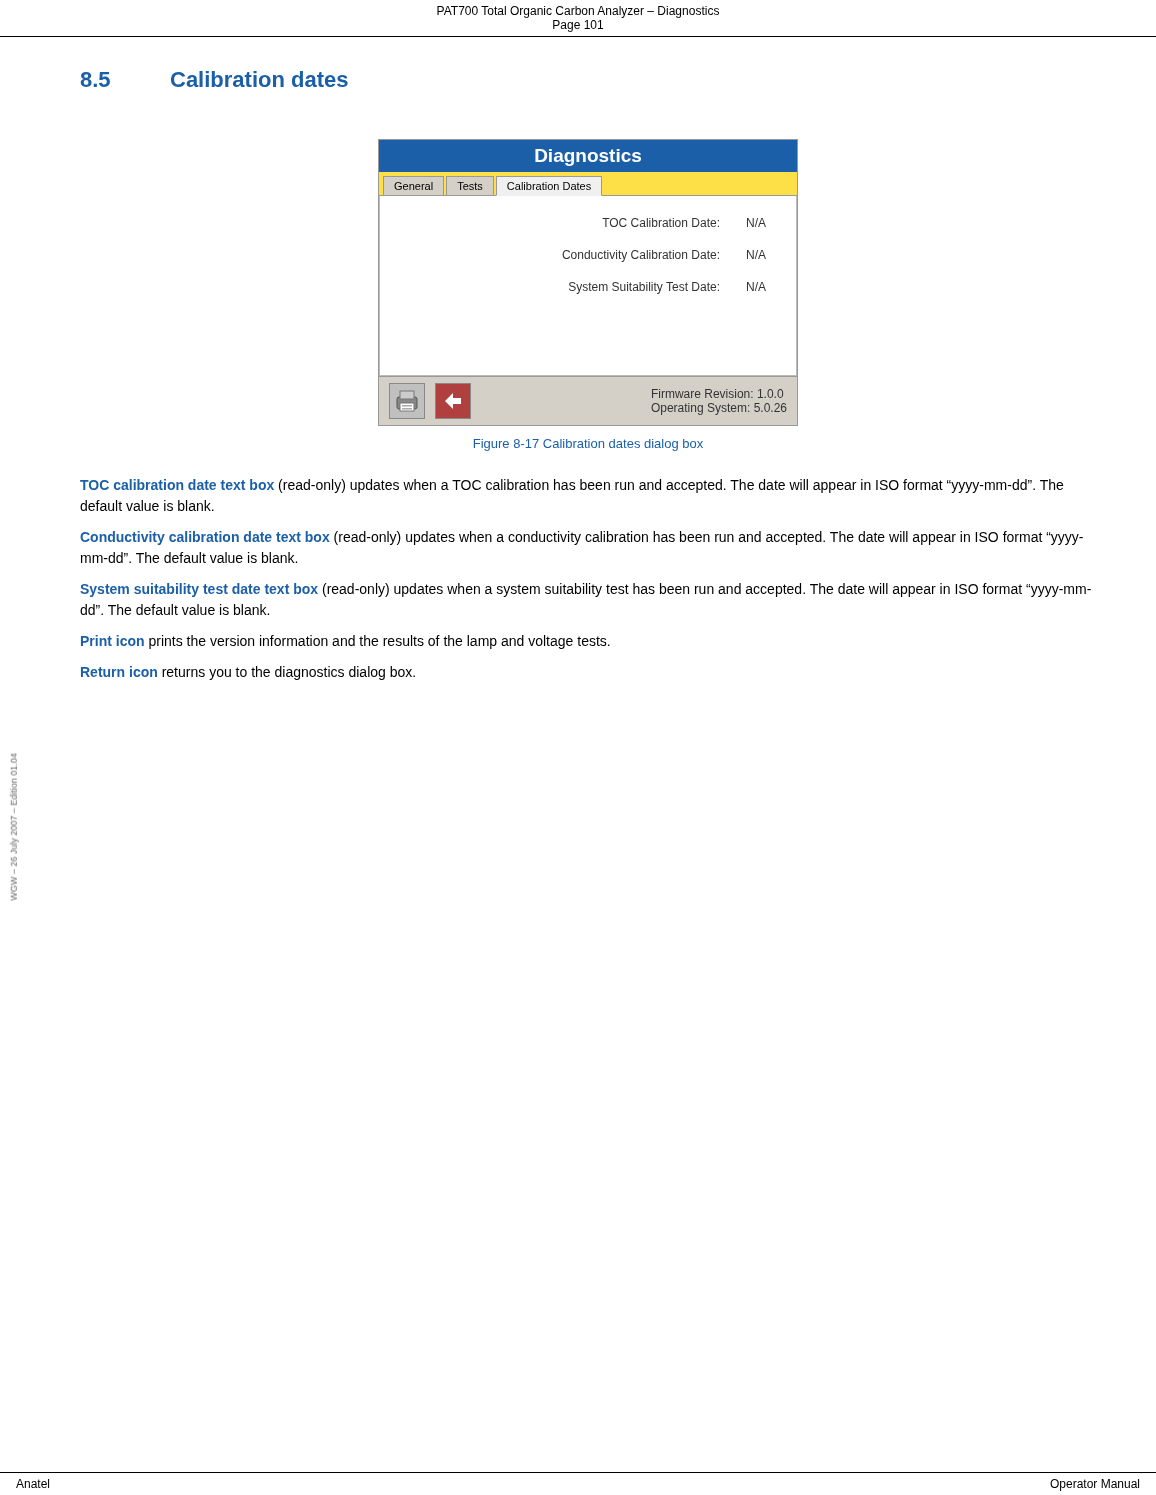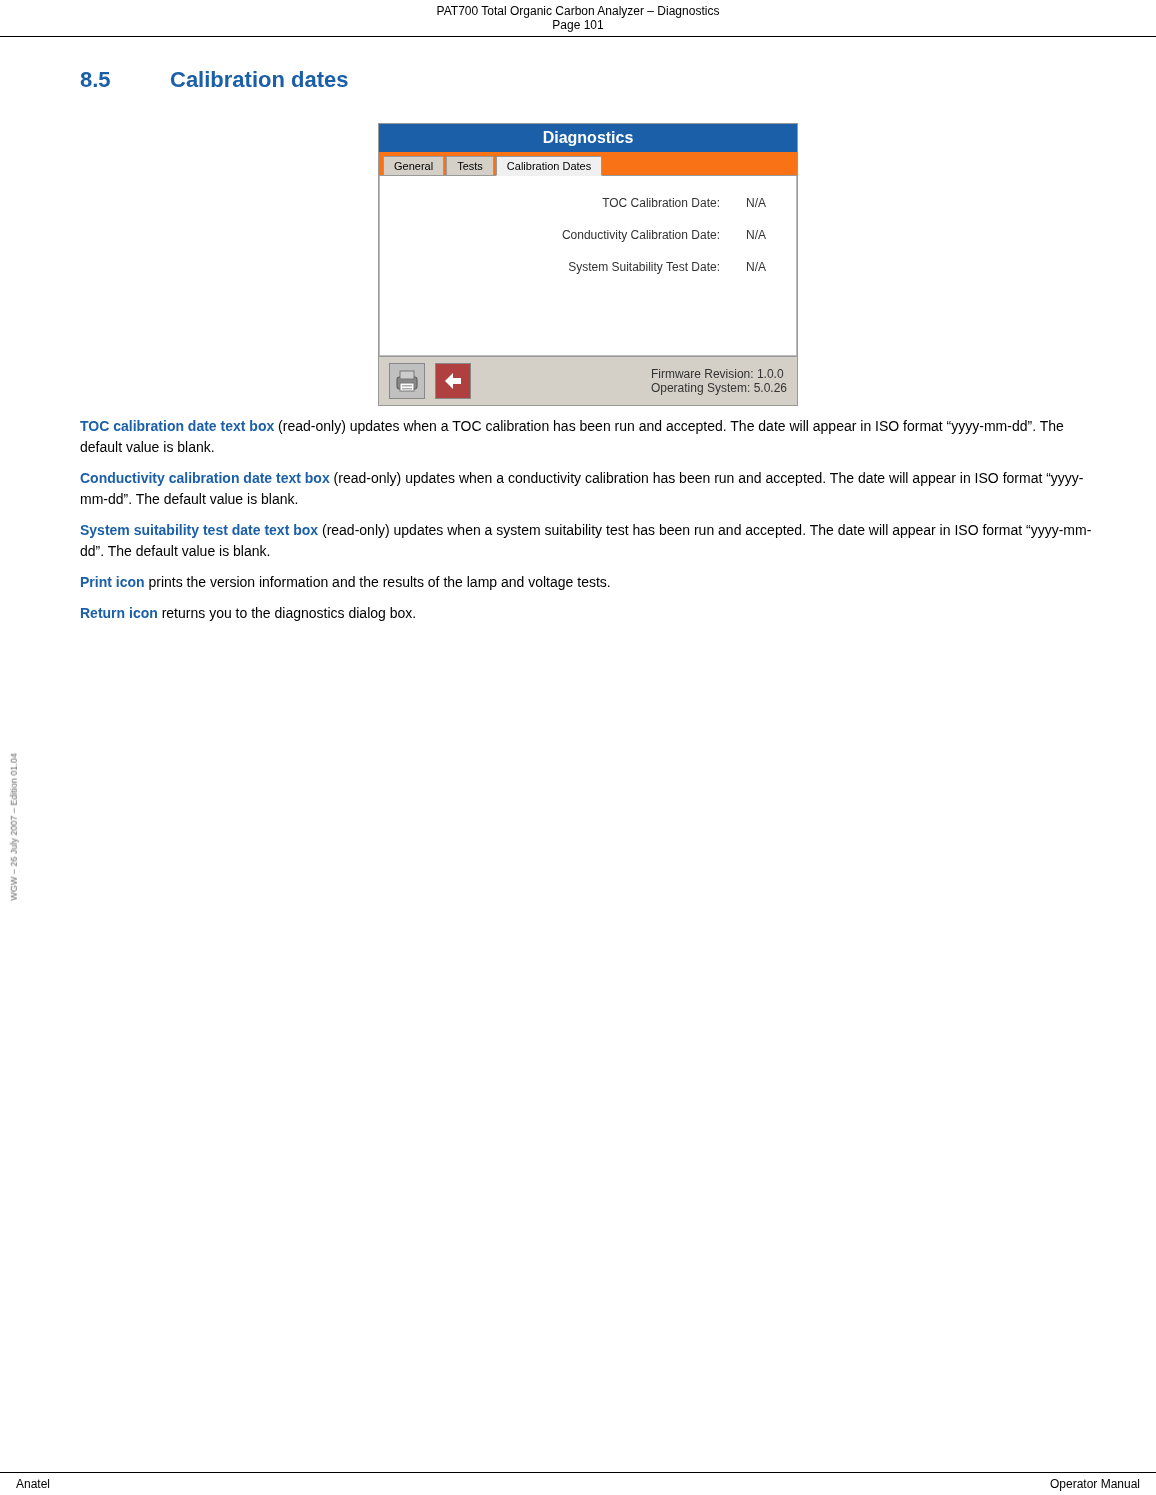--- a/index.html
+++ b/index.html
@@ -53,21 +53,21 @@
 
     
     .main-content {
       padding: 30px 60px 60px 80px;
     }
 
     
     .section-heading {
       display: flex;
       align-items: flex-start;
-      margin-bottom: 30px;
+      margin-bottom: 46px;
     }
 
     .section-number {
       font-size: 22px;
       font-weight: bold;
       color: #1a5fa8;
       margin-right: 30px;
       min-width: 60px;
     }
 
@@ -90,28 +90,28 @@
       border: 1px solid #999;
       background: #f0f0f0;
       width: 420px;
     }
 
     .dialog-titlebar {
       background: #1a5fa8;
       color: white;
       text-align: center;
       padding: 5px 10px;
-      font-size: 16px;
+      font-size: 19px;
       font-weight: bold;
     }
 
     .dialog-tabs {
       display: flex;
       align-items: flex-end;
-      background: #f97316;
+      background: #fde047;
       padding: 4px 8px 0 4px;
       border-bottom: 1px solid #999;
     }
 
     .dialog-tab {
       padding: 3px 10px;
       font-size: 11px;
       background: #d4d0c8;
       border: 1px solid #999;
       border-bottom: none;
@@ -272,20 +272,21 @@
         </div>
 
         <div class="footer-info">
           <div>Firmware Revision: 1.0.0</div>
           <div>Operating System: 5.0.26</div>
         </div>
       </div>
     </div>
   </div>
 
+  <div class="figure-caption">Figure 8-17 Calibration dates dialog box</div>
 
   <div class="desc-block">
     <span class="term">TOC calibration date text box</span><span> (read-only) updates when a TOC calibration has been run and accepted. The date will appear in ISO format “yyyy-mm-dd”. The default value is blank.</span>
   </div>
 
   <div class="desc-block">
     <span class="term">Conductivity calibration date text box</span><span> (read-only) updates when a conductivity calibration has been run and accepted. The date will appear in ISO format “yyyy-mm-dd”. The default value is blank.</span>
   </div>
 
   <div class="desc-block">

